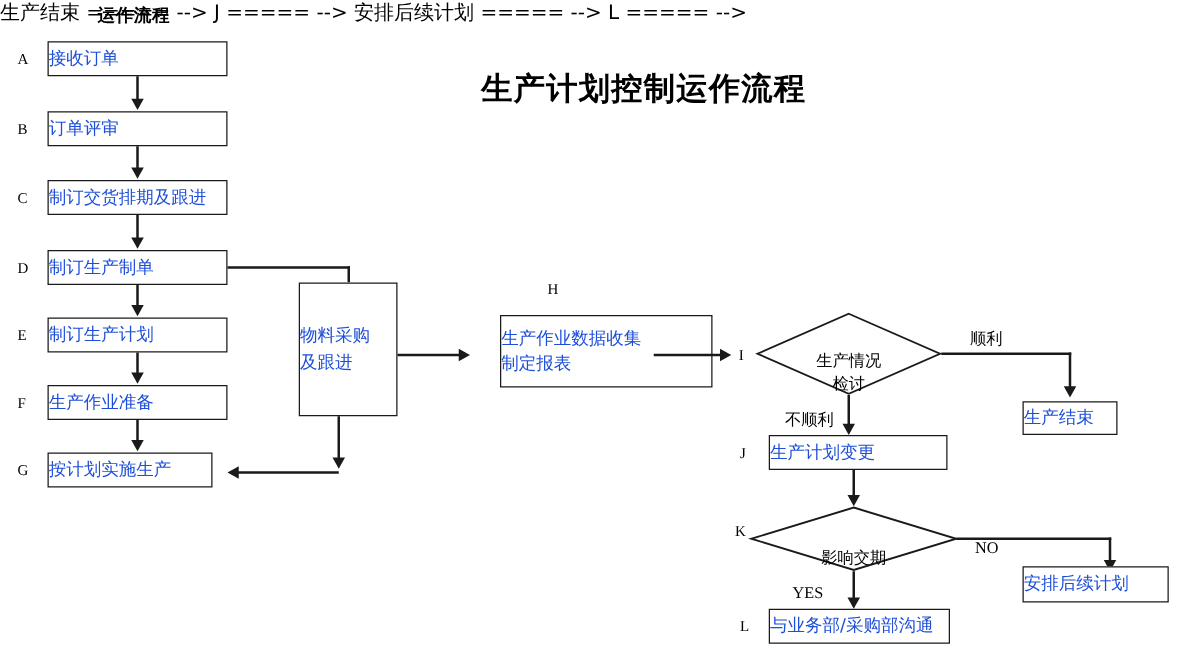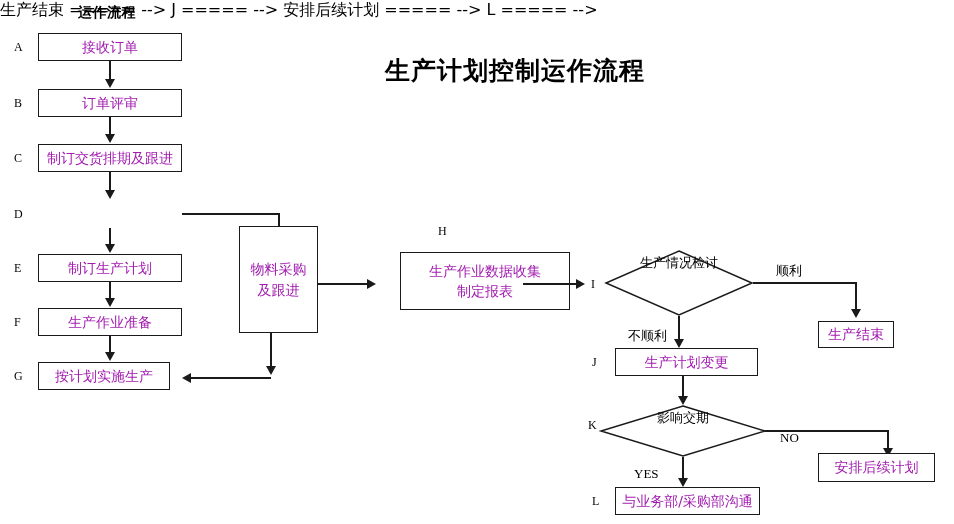--- a/index.html
+++ b/index.html
@@ -53,40 +53,41 @@
     font-size: 13px;
   }
   
   .node {
     position: absolute;
     box-sizing: border-box;
     border: 1.5px solid #1a1a1a;
     background: #ffffff;
     display: flex;
     flex-direction: column;
-    align-items: center;
+    align-items: flex-start;
     justify-content: center;
-    color: #a21caf;
+    color: #1d4ed8;
     font-size: 14px;
     line-height: 1.45;
     text-align: center;
     white-space: nowrap;
   }
   .node .ln { display: block; }
   
   .diamond {
     position: absolute;
   }
   .diamond svg { display: block; overflow: visible; }
   .diamond .dtext {
     position: absolute;
-    left: 0; top: 4px;
+    left: 0; top: 16px;
     width: 100%; height: 100%;
     display: flex;
-    flex-direction: row;
+    flex-direction: column;
+    align-items: center;
     justify-content: center;
     font-size: 13px;
     line-height: 1.35;
     color: #000;
     white-space: nowrap;
     text-align: center;
   }
   
   .hline, .vline {
     position: absolute;
@@ -139,20 +140,23 @@
   </div>
 
   <div class="node" style="left:38px; top:89px; width:144px; height:28px;">
     <span class="ln">订单评审</span>
   </div>
 
   <div class="node" style="left:38px; top:144px; width:144px; height:28px;">
     <span class="ln">制订交货排期及跟进</span>
   </div>
 
+  <div class="node" style="left:38px; top:200px; width:144px; height:28px;">
+    <span class="ln">制订生产制单</span>
+  </div>
 
   <div class="node" style="left:38px; top:308px; width:144px; height:28px;">
     <span class="ln">生产作业准备</span>
   </div>
 
   <div class="node" style="left:38px; top:254px; width:144px; height:28px;">
     <span class="ln">制订生产计划</span>
   </div>
 
   <div class="node" style="left:38px; top:362px; width:132px; height:28px;">

